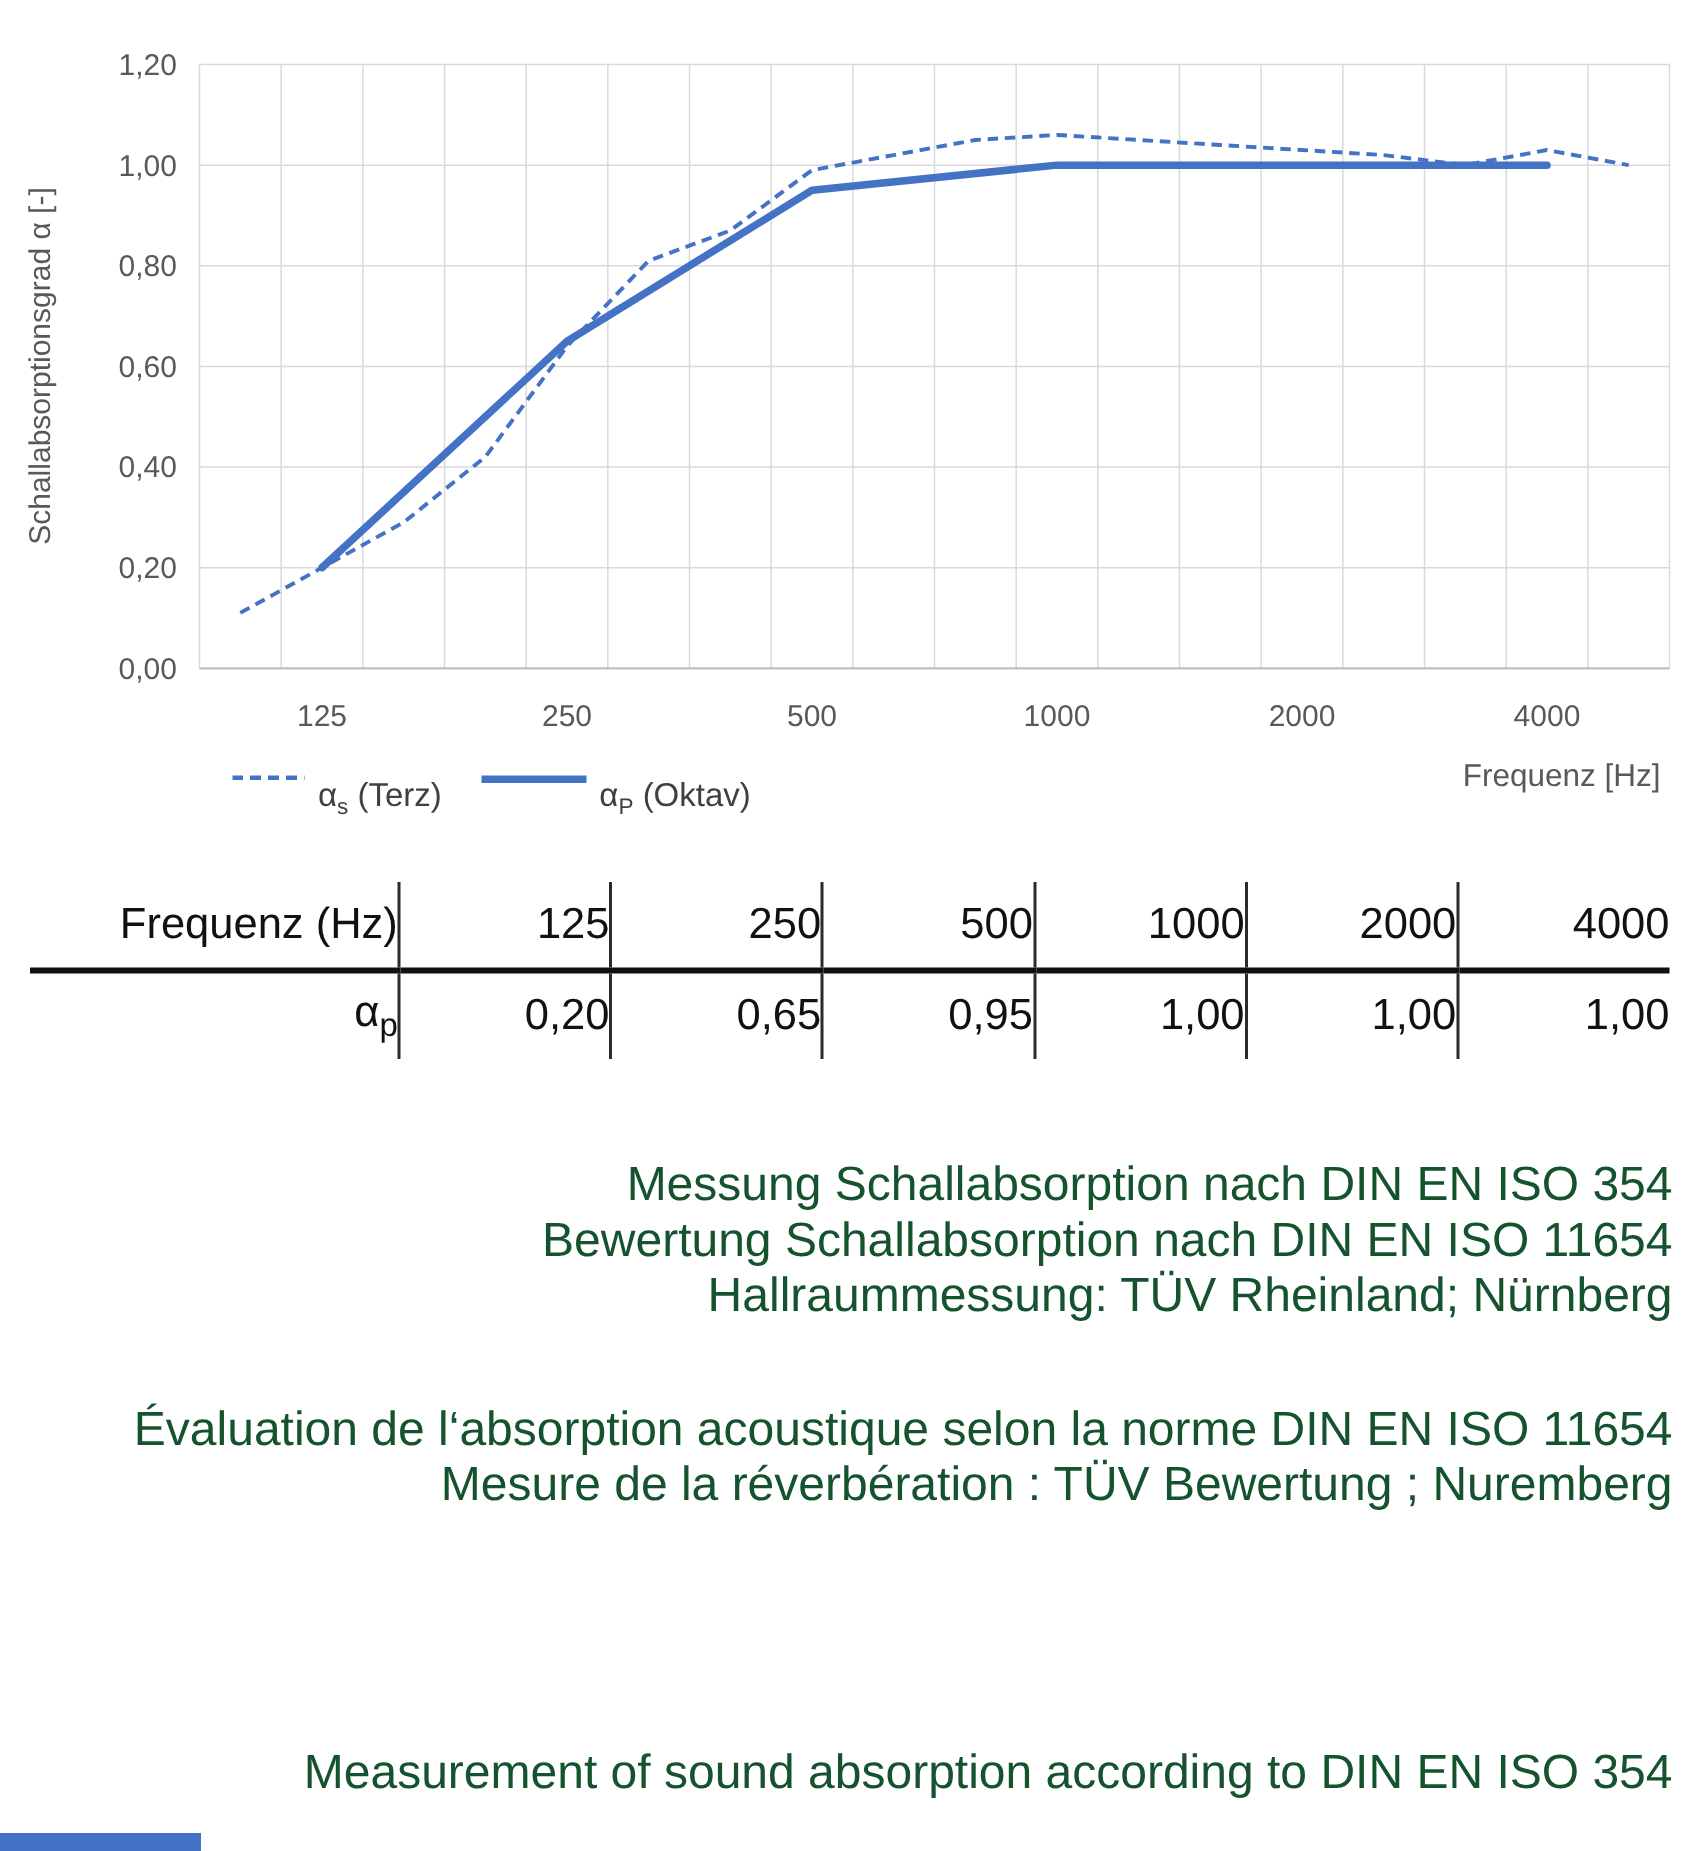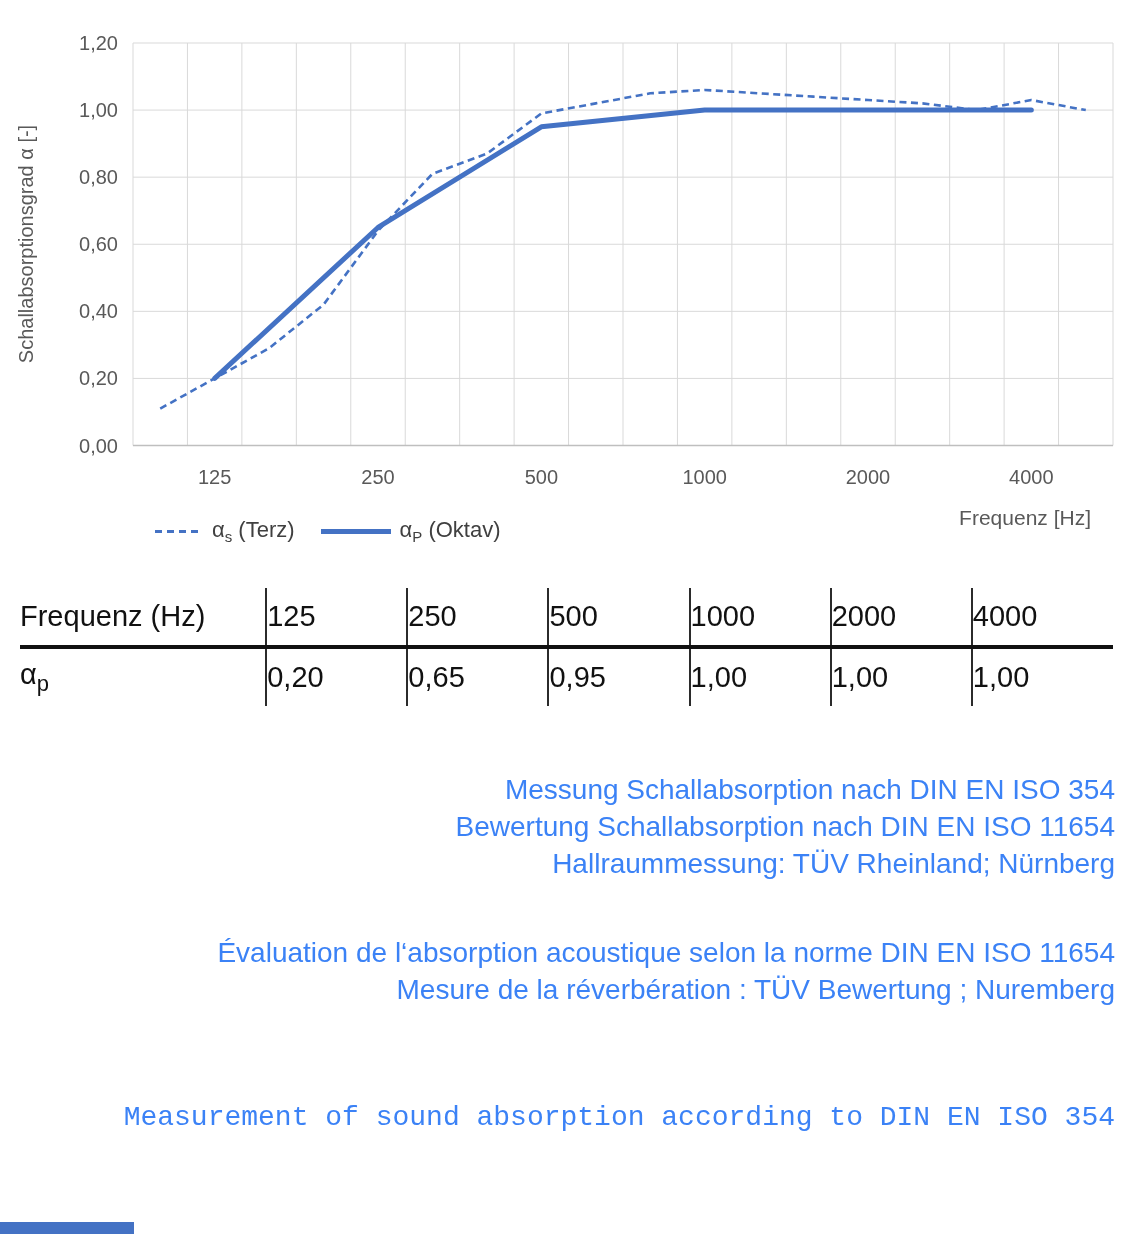--- a/index.html
+++ b/index.html
@@ -8,59 +8,59 @@
     width:1135px;height:1234px;
     font-family:"Liberation Sans",sans-serif;
     color:#1a1a1a;
     overflow:hidden;
   }
   
   #chart-svg{position:absolute;left:0;top:0;}
   .tick{font-family:"Liberation Sans",sans-serif;font-size:20px;fill:#595959;}
   .axis-title{font-family:"Liberation Sans",sans-serif;font-size:20px;fill:#595959;}
   #x-axis-label{
-    position:absolute;top:506px;right:44px;
+    position:absolute;top:506px;right:28px;
     font-size:21px;color:#595959;
   }
   #legend{
     position:absolute;top:517px;left:155px;
     display:flex;align-items:center;gap:26px;
     font-size:22px;color:#404040;
   }
-  .legend-item{display:flex;align-items:center;gap:9px;}
+  .legend-item{display:flex;align-items:flex-start;gap:9px;}
   .legend-label{white-space:nowrap;}
   .legend-label sub{font-size:15px;}
   .sw-dash{
     width:48px;height:3px;
     background:repeating-linear-gradient(90deg,#4472C4 0 7px,transparent 7px 12px);
   }
   .sw-solid{width:70px;height:5px;background:#4472C4;}
   
   #abs-table{
     position:absolute;top:588px;left:20px;width:1093px;
     border-collapse:collapse;table-layout:fixed;
     font-size:29px;color:#111111;
   }
   #abs-table td{
-    text-align:left;vertical-align:middle;
+    text-align:right;vertical-align:middle;
     height:57px;padding:0;
   }
   #abs-table td + td{border-left:2px solid #2b2b2b;}
   #abs-table tr:first-child td{border-bottom:4px solid #111111;}
   #abs-table sub{font-size:22px;}
   col.c0{width:246px;} col.cf{width:141px;}
   
   .notes{
     position:absolute;left:0;right:20px;
     text-align:right;
-    font-size:28px;line-height:37px;color:#3b82f6;
+    font-size:32px;line-height:37px;color:#14532d;
   }
   #notes-de{top:771px;}
   #notes-fr{top:934px;}
-  #notes-en{top:1099px;font-family:Liberation Mono, monospace;}
+  #notes-en{top:1163px;}
   
   #accent-bar{
     position:absolute;left:0;top:1222px;
     width:134px;height:12px;background:#4472C4;
   }
 </style>
 </head>
 <body>
 
 <svg id="chart-svg" width="1135" height="560" viewBox="0 0 1135 560">

